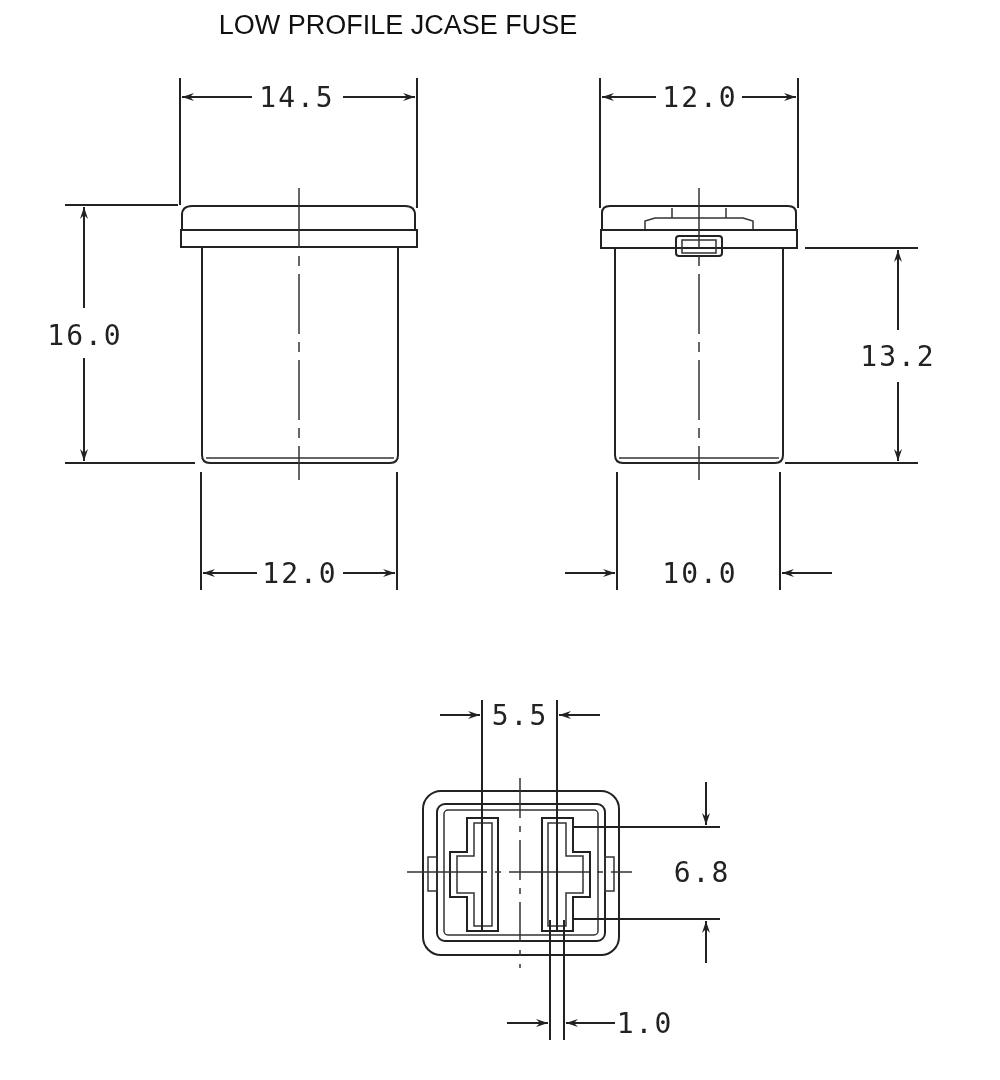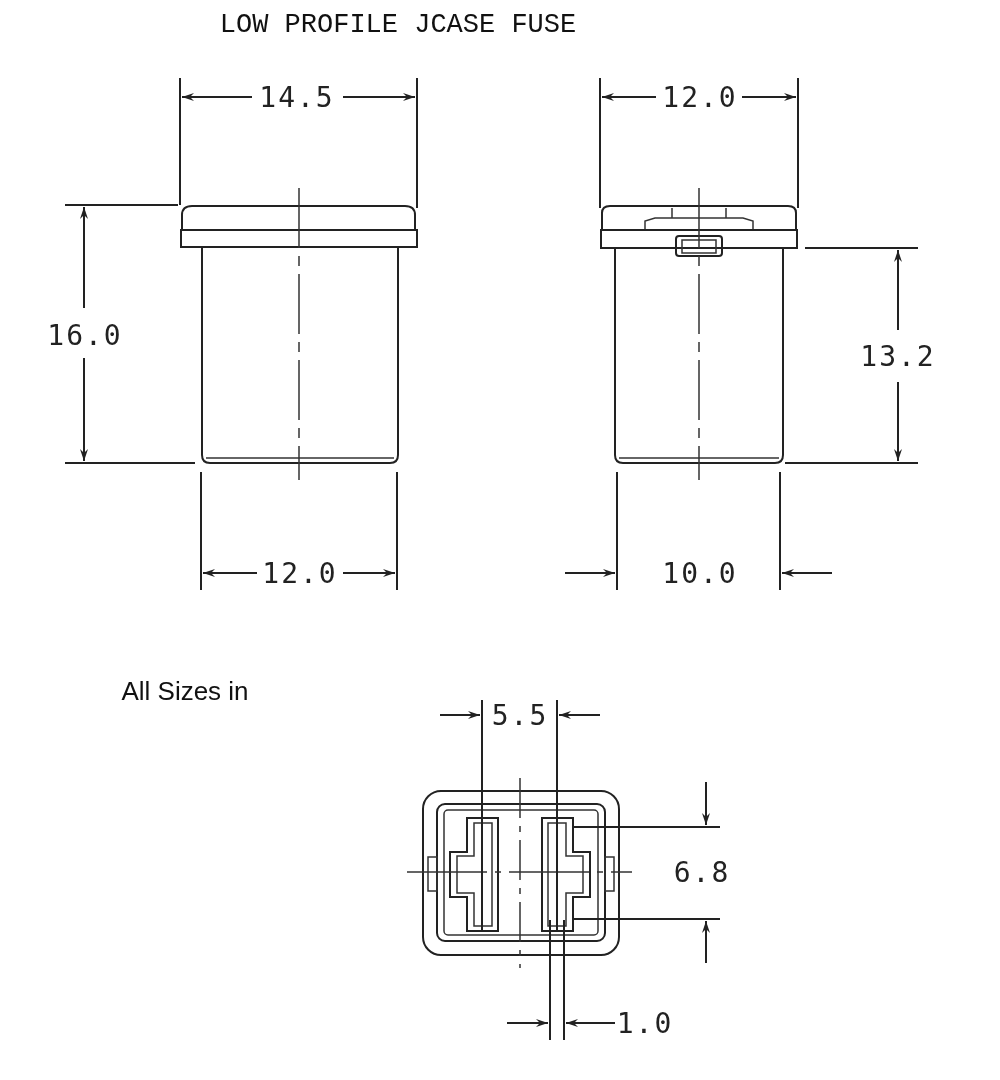--- a/index.html
+++ b/index.html
@@ -1,37 +1,36 @@
 <!DOCTYPE html>
 <html><head>
 <meta charset="utf-8">
 <style>
   html, body { margin: 0; padding: 0; background: #ffffff; }
   body { width: 1000px; height: 1080px; position: relative; overflow: hidden; }
   .title {
     position: absolute; left: 0; top: 10px; width: 796px; text-align: center;
-    font-family: Liberation Mono, monospace; font-size: 27px; color: #111;
+    font-family: Liberation Sans, sans-serif; font-size: 27px; color: #111;
   }
   .units-note {
     position: absolute; left: 60px; top: 675px; width: 250px; text-align: center;
     font-family: "Liberation Sans", sans-serif; font-size: 26px; line-height: 33px; color: #111;
   }
   svg { position: absolute; left: 0; top: 0; }
   .ln { stroke: #222; stroke-width: 2; fill: none; }
   .thin { stroke: #333; stroke-width: 1.5; fill: none; }
   .cl { stroke: #333; stroke-width: 1.5; fill: none; stroke-dasharray: 60 8 10 8; }
   .dim { font-family: "DejaVu Sans Mono", monospace; font-size: 28px; fill: #222; letter-spacing: 2px; }
 </style>
 </head>
 <body>
 
 <div class="title">LOW PROFILE JCASE FUSE</div>
 
 <div class="units-note">
-  <div>All Sizes in</div>
 </div>
 
 <svg width="1000" height="1080" viewBox="0 0 1000 1080">
   <defs>
     <marker id="ar" viewBox="0 0 12 8" refX="12" refY="4" markerWidth="12" markerHeight="8" orient="auto-start-reverse" markerUnits="userSpaceOnUse">
       <path d="M0,0 L12,4 L0,8 L4,4 Z" fill="#222"></path>
     </marker>
   </defs>
 
   <g>

